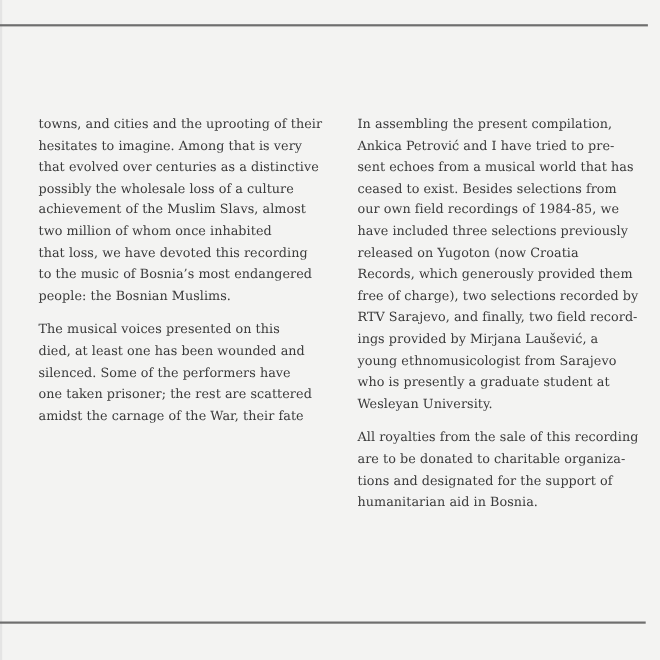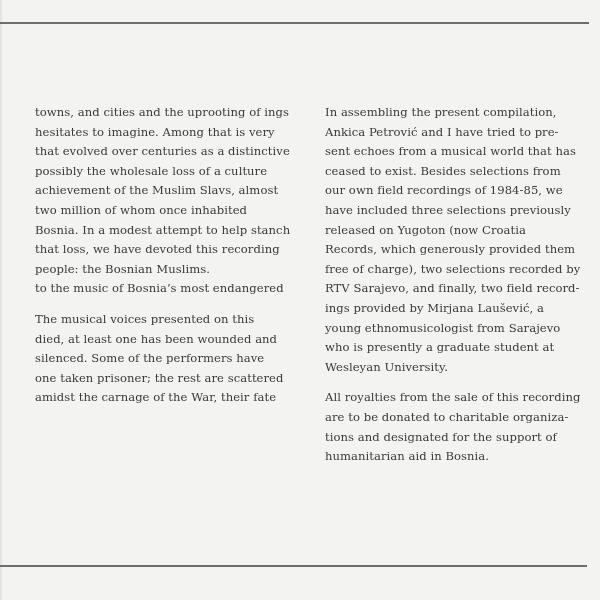--- a/index.html
+++ b/index.html
@@ -46,30 +46,29 @@
     .line { display: block; }
   </style>
 </head>
 <body>
 
 <div class="left-edge"></div>
 <div class="rule rule-top"></div>
 
 <div class="column col-left">
   <p class="para">
-    <span class="line">towns, and cities and the uprooting of ings</span>
+    <span class="line">towns, and cities and the uprooting of their</span>
     <span class="line">hesitates to imagine. Among that is very</span>
     <span class="line">that evolved over centuries as a distinctive</span>
     <span class="line">possibly the wholesale loss of a culture</span>
     <span class="line">achievement of the Muslim Slavs, almost</span>
     <span class="line">two million of whom once inhabited</span>
-    <span class="line">Bosnia. In a modest attempt to help stanch</span>
     <span class="line">that loss, we have devoted this recording</span>
+    <span class="line">to the music of Bosnia’s most endangered</span>
     <span class="line">people: the Bosnian Muslims.</span>
-    <span class="line">to the music of Bosnia’s most endangered</span>
   </p>
   <p class="para">
     <span class="line">The musical voices presented on this</span>
     <span class="line">died, at least one has been wounded and</span>
     <span class="line">silenced. Some of the performers have</span>
     <span class="line">one taken prisoner; the rest are scattered</span>
     <span class="line">amidst the carnage of the War, their fate</span>
   </p>
 </div>
 

